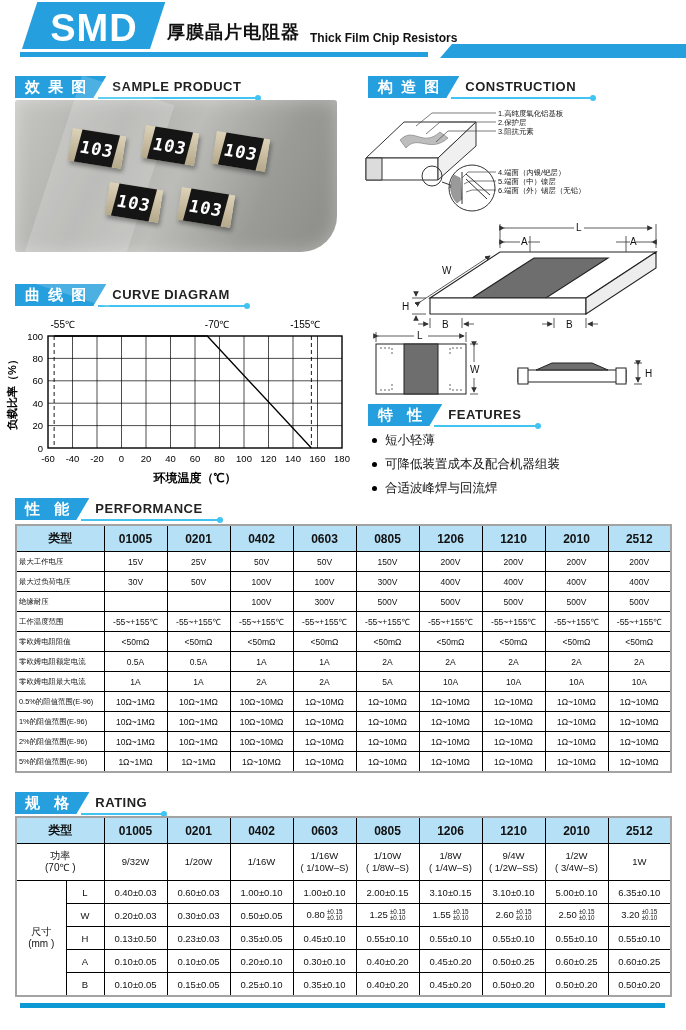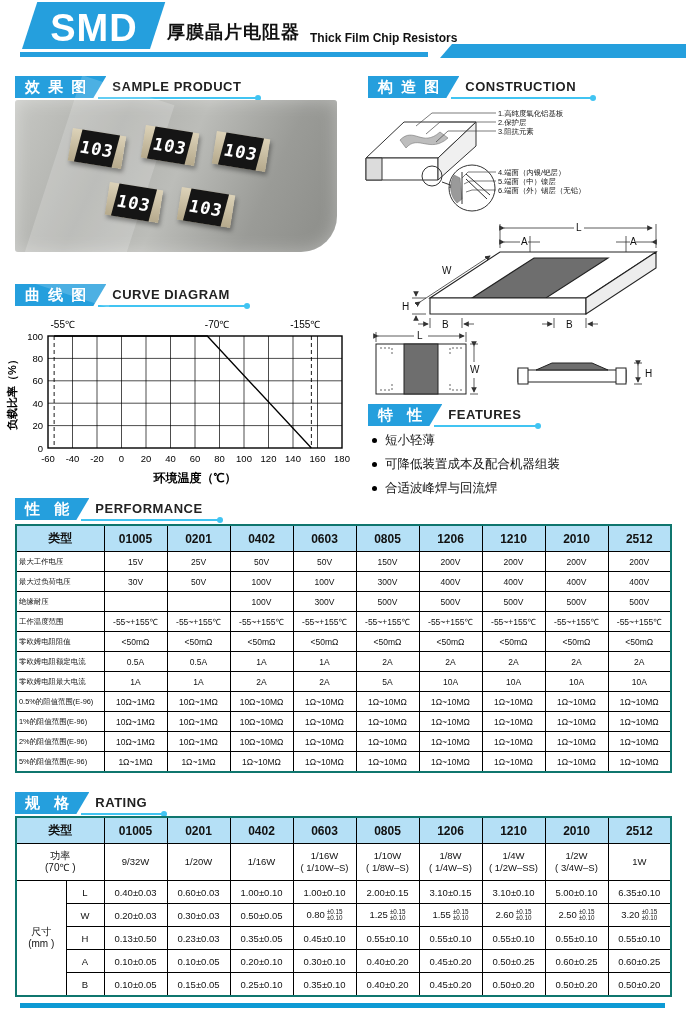--- a/index.html
+++ b/index.html
@@ -43,21 +43,21 @@
   svg text{font-family:"Liberation Sans",sans-serif;}
   
   .features{position:absolute;left:372px;top:432px;font-size:12.5px;}
   .feat{display:flex;align-items:center;margin-bottom:7px;}
   .fdot{width:5px;height:5px;border-radius:50%;background:#000;margin-right:8px;flex:0 0 auto;}
   
   table{border-collapse:collapse;table-layout:fixed;position:absolute;left:15px;background:#fff;}
   .perf{top:524px;width:656px;}
   .rate{top:816px;width:656px;}
   th,td{border:1px solid #000;text-align:center;padding:0 1px;overflow:hidden;}
-  table{border:2px solid #0f766e;padding-left:20px;}
+  table{border:2px solid #a3a3a3;padding-left:20px;}
   th{background:#b5e0f6;font-size:12px;font-weight:bold;height:25px;}
   .perf td{font-size:8.5px;height:19px;}
   .perf td.rl{font-size:7.4px;text-align:left;padding-left:2px;}
   .rate td{font-size:9.5px;}
   .rate .power td{height:36px;white-space:pre-line;line-height:12px;}
   .rate .dim td{height:22px;}
   .rate td.rl{font-size:10px;white-space:pre-line;line-height:12px;margin-top:18px;}
   .tol{display:inline-flex;flex-direction:column;font-size:6.3px;line-height:6.5px;
        margin-left:2px;vertical-align:middle;text-align:left;}
   
@@ -468,21 +468,21 @@
 (70℃ )</td>
           <td>9/32W</td>
           <td>1/20W</td>
           <td>1/16W</td>
           <td>1/16W
 ( 1/10W–S)</td>
           <td>1/10W
 ( 1/8W–S)</td>
           <td>1/8W
 ( 1/4W–S)</td>
-          <td>1/4W
+          <td>9/4W
 ( 1/2W–SS)</td>
           <td>1/2W
 ( 3/4W–S)</td>
           <td>1W</td>
         </tr>
         <tr class="dim">
           <td class="rl" rowspan="5">尺寸
 (mm )</td>
           <td>L</td>
           <td>0.40±0.03</td>

